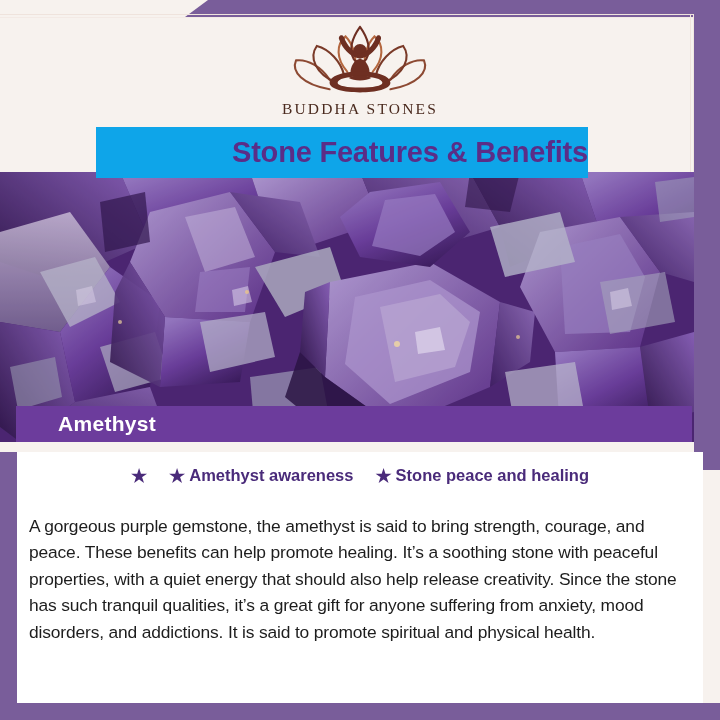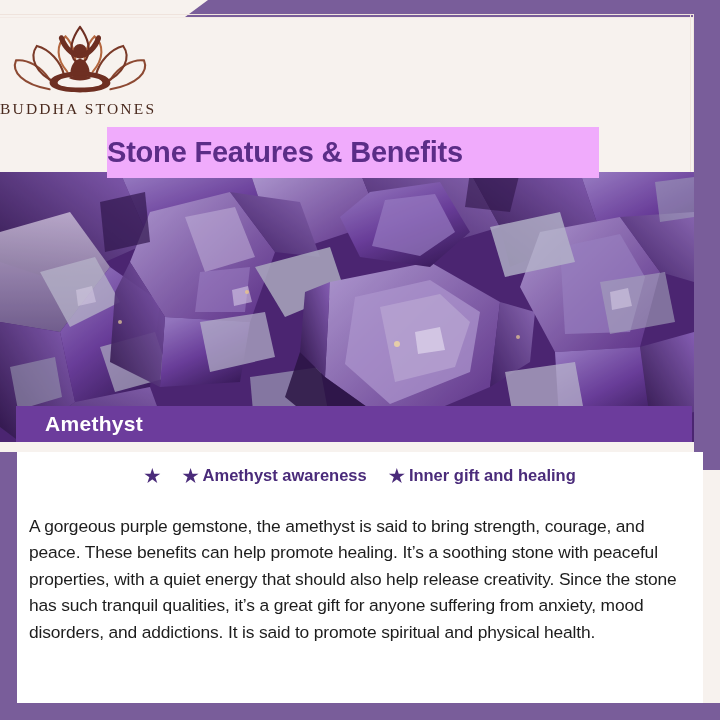--- a/index.html
+++ b/index.html
@@ -41,35 +41,35 @@
     border-left:1px solid #efe3dc; border-right:1px solid #f1e7e1;
   }
   .hairline-h {
     position:absolute; top:14px; left:0; width:694px; height:4px;
     border-top:1px solid #efe3dc; border-bottom:1px solid #f3eae5;
   }
 
   
   .logo-wrap {
     position:absolute; top:22px; left:0; width:720px;
-    display:flex; flex-direction:column; align-items:flex-start;
+    display:flex; flex-direction:column; align-items:center;
   }
   .logo-mark { width:160px; height:72px; display:block; }
   .logo-text {
     margin-top:6px;
     font-family:"Liberation Serif", serif;
     font-size:15.5px; letter-spacing:2.2px;
     color:#4a2a1e; font-weight:400;
   }
 
   
   .title-band {
-    position:absolute; top:127px; left:107px; width:492px; height:51px;
-    background:#f0abfc;
-    display:flex; align-items:center; justify-content:flex-start;
+    position:absolute; top:127px; left:96px; width:492px; height:51px;
+    background:#0ea5e9;
+    display:flex; align-items:center; justify-content:flex-end;
     z-index:5;
   }
   .title-band h1 {
     font-family:"Liberation Sans", sans-serif;
     font-size:29px; font-weight:700; color:#5b2d87;
     letter-spacing:-0.2px;
   }
 
   
   .hero {
@@ -79,21 +79,21 @@
   .hero svg { display:block; width:100%; height:100%; }
 
   
   .stone-label {
     position:absolute; top:406px; left:16px; width:676px; height:36px;
     background:#6c3c9c;
     display:flex; align-items:center;
     z-index:6;
   }
   .stone-label span {
-    margin-left:29px;
+    margin-left:42px;
     color:#ffffff; font-size:21px; font-weight:700;
     letter-spacing:0.3px;
   }
 
   
   .card {
     position:absolute; top:452px; left:17px; width:686px; height:251px;
     background:#ffffff;
   }
 
@@ -274,20 +274,20 @@
     <div class="benefits">
       <div class="benefit">
         <span class="star">★</span>
       </div>
       <div class="benefit">
         <span class="star">★</span>
         <span>Amethyst awareness</span>
       </div>
       <div class="benefit">
         <span class="star">★</span>
-        <span>Inner gift and healing</span>
+        <span>Stone peace and healing</span>
       </div>
     </div>
 
     <p class="body-copy">A gorgeous purple gemstone, the amethyst is said to bring strength, courage, and peace. These benefits can help promote healing. It’s a soothing stone with peaceful properties, with a quiet energy that should also help release creativity. Since the stone has such tranquil qualities, it’s a great gift for anyone suffering from anxiety, mood disorders, and addictions. It is said to promote spiritual and physical health.</p>
   </div>
 
 </div>
 
 </body></html>

